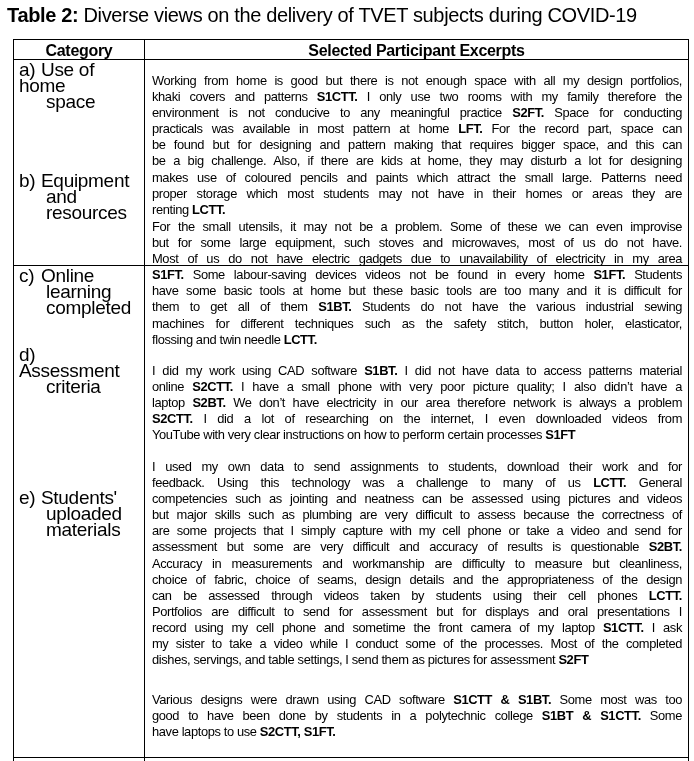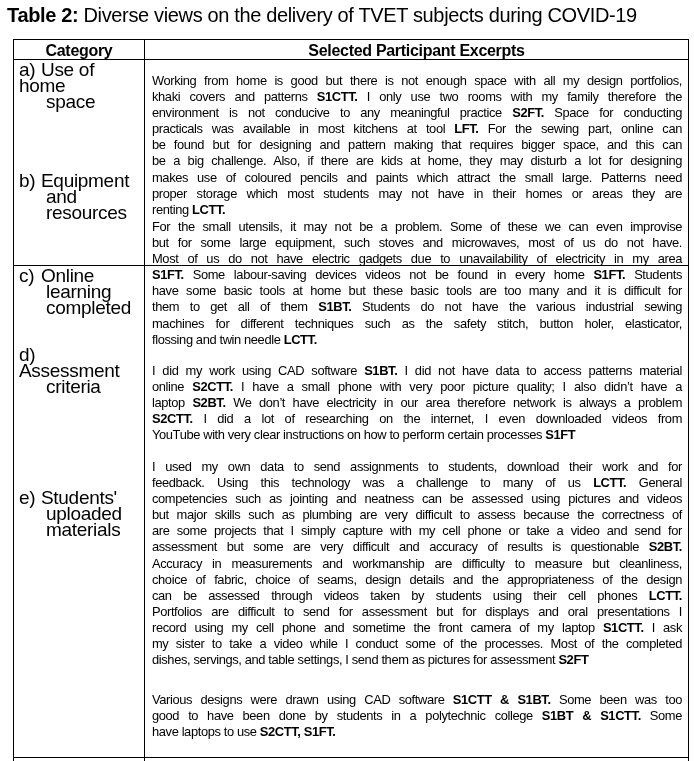--- a/index.html
+++ b/index.html
@@ -72,21 +72,21 @@
 <div class="cat" style="top:490px;">
   <span class="lbl">e)</span><span>Students'</span>
   <span class="ind">uploaded</span>
   <span class="ind">materials</span>
 </div>
 
 <div class="para" style="top:62px;margin-top:11px;">
     <span class="ln"><span>Working from home is good but there is not enough space with all my design portfolios,</span></span>
     <span class="ln"><span>khaki covers and patterns </span><b>S1CTT.</b><span> I only use two rooms with my family therefore the</span></span>
     <span class="ln"><span>environment is not conducive to any meaningful practice </span><b>S2FT.</b><span> Space for conducting</span></span>
-    <span class="ln"><span>practicals was available in most kitchens at tool </span><b>LFT.</b><span> For the sewing part, online can</span></span>
+    <span class="ln"><span>practicals was available in most pattern at home </span><b>LFT.</b><span> For the record part, space can</span></span>
     <span class="ln"><span>be found but for designing and pattern making that requires bigger space, and this can</span></span>
     <span class="ln"><span>be a big challenge. Also, if there are kids at home, they may disturb a lot for designing</span></span>
     <span class="ln"><span>makes use of coloured pencils and paints which attract the small large. Patterns need</span></span>
     <span class="ln"><span>proper storage which most students may not have in their homes or areas they are</span></span>
     <span class="ln last"><span>renting </span><b>LCTT.</b></span>
   </div>
 <div class="para" style="top:219px;">
     <span class="ln"><span>For the small utensils, it may not be a problem. Some of these we can even improvise</span></span>
     <span class="ln"><span>but for some large equipment, such stoves and microwaves, most of us do not have.</span></span>
     <span class="ln"><span>Most of us do not have electric gadgets due to unavailability of electricity in my area</span></span>
@@ -112,16 +112,16 @@
     <span class="ln"><span>assessment but some are very difficult and accuracy of results is questionable </span><b>S2BT.</b></span>
     <span class="ln"><span>Accuracy in measurements and workmanship are difficulty to measure but cleanliness,</span></span>
     <span class="ln"><span>choice of fabric, choice of seams, design details and the appropriateness of the design</span></span>
     <span class="ln"><span>can be assessed through videos taken by students using their cell phones </span><b>LCTT.</b></span>
     <span class="ln"><span>Portfolios are difficult to send for assessment but for displays and oral presentations I</span></span>
     <span class="ln"><span>record using my cell phone and sometime the front camera of my laptop </span><b>S1CTT.</b><span> I ask</span></span>
     <span class="ln"><span>my sister to take a video while I conduct some of the processes. Most of the completed</span></span>
     <span class="ln last"><span>dishes, servings, and table settings, I send them as pictures for assessment </span><b>S2FT</b></span>
   </div>
 <div class="para" style="top:692px;">
-    <span class="ln"><span>Various designs were drawn using CAD software </span><b>S1CTT &amp; S1BT.</b><span> Some been was too</span></span>
+    <span class="ln"><span>Various designs were drawn using CAD software </span><b>S1CTT &amp; S1BT.</b><span> Some most was too</span></span>
     <span class="ln"><span>good to have been done by students in a polytechnic college </span><b>S1BT &amp; S1CTT.</b><span> Some</span></span>
     <span class="ln last"><span>have laptops to use </span><b>S2CTT, S1FT.</b></span>
   </div>
 
 </body></html>

